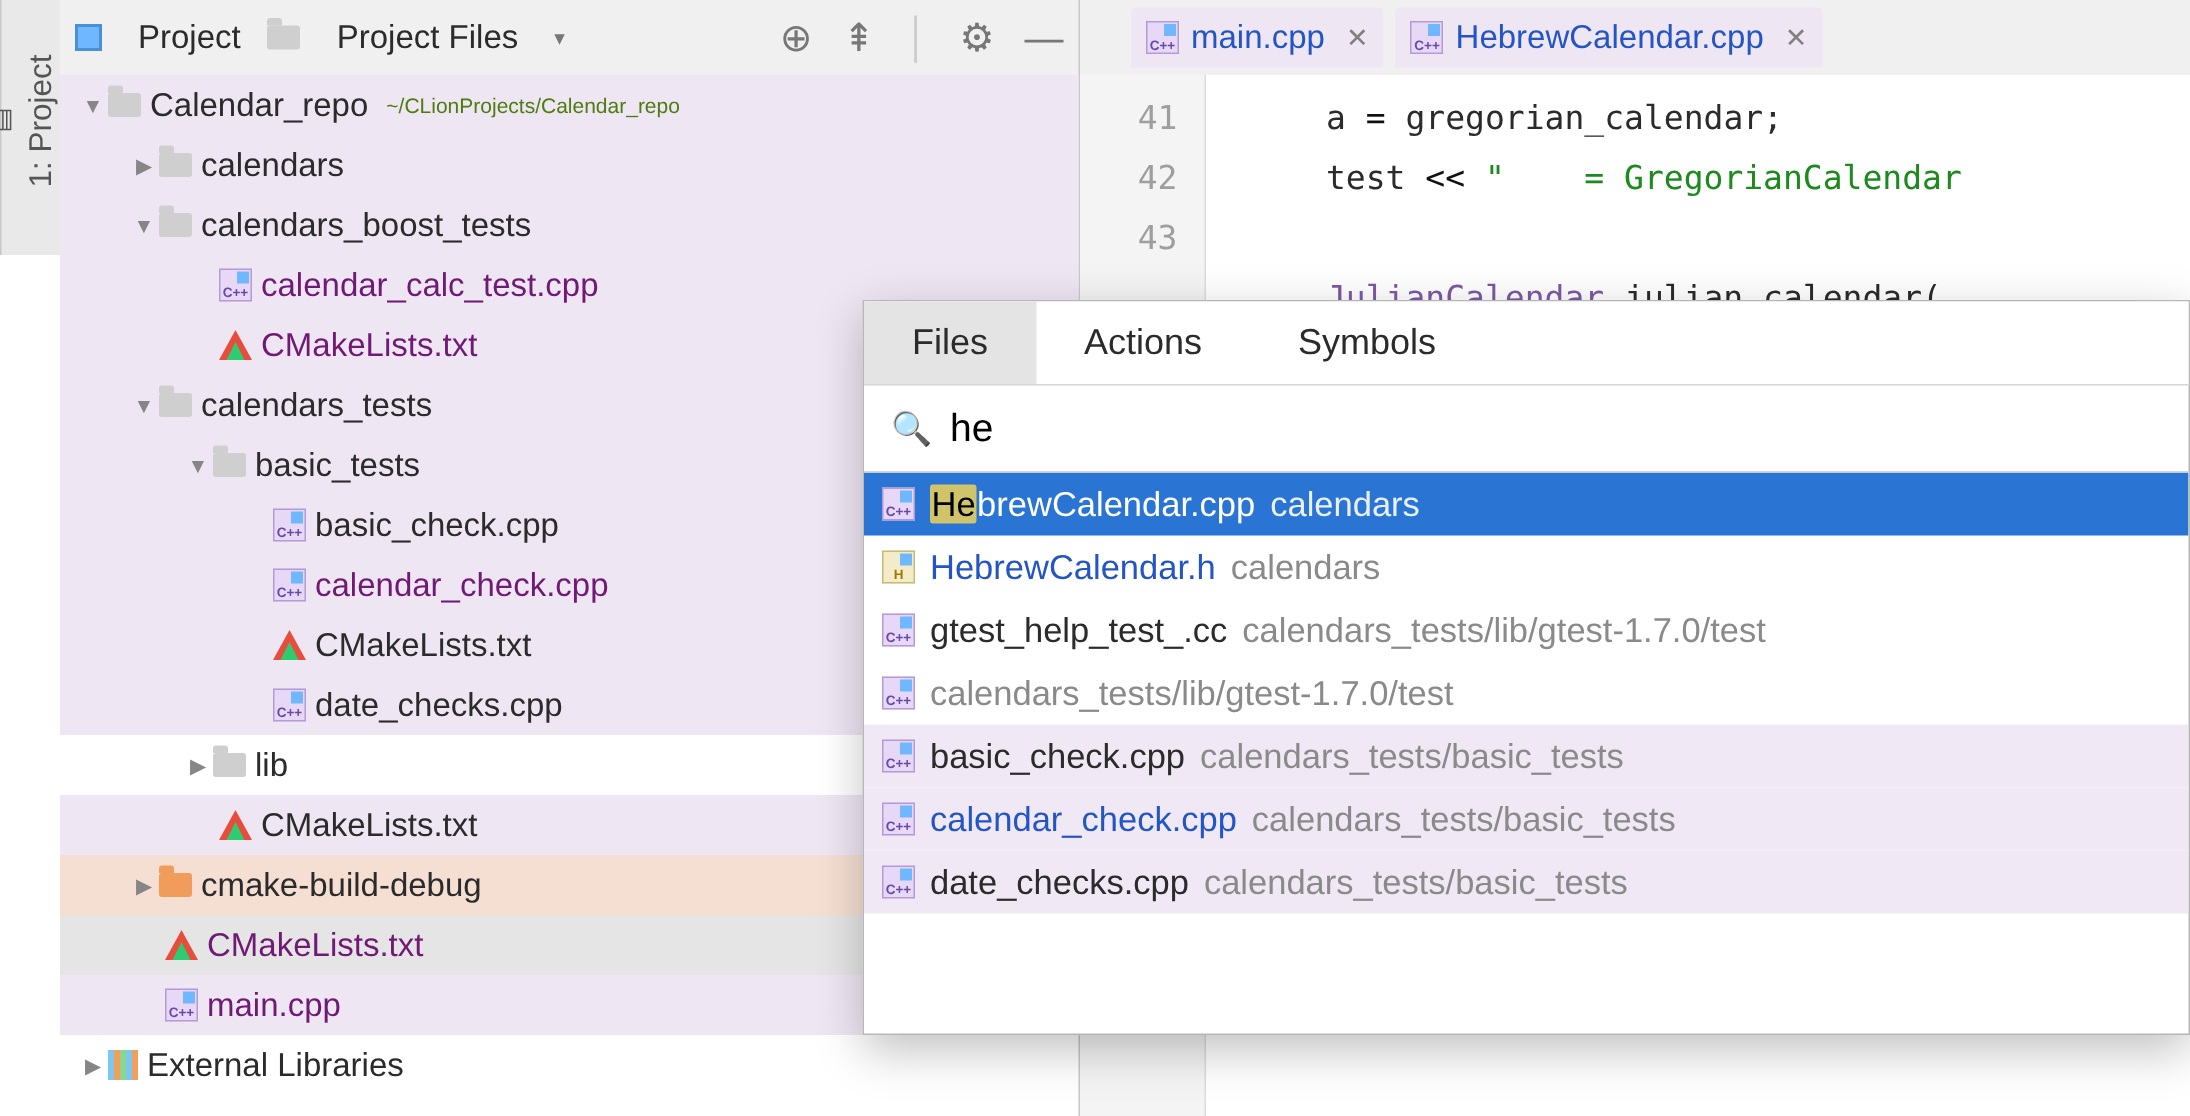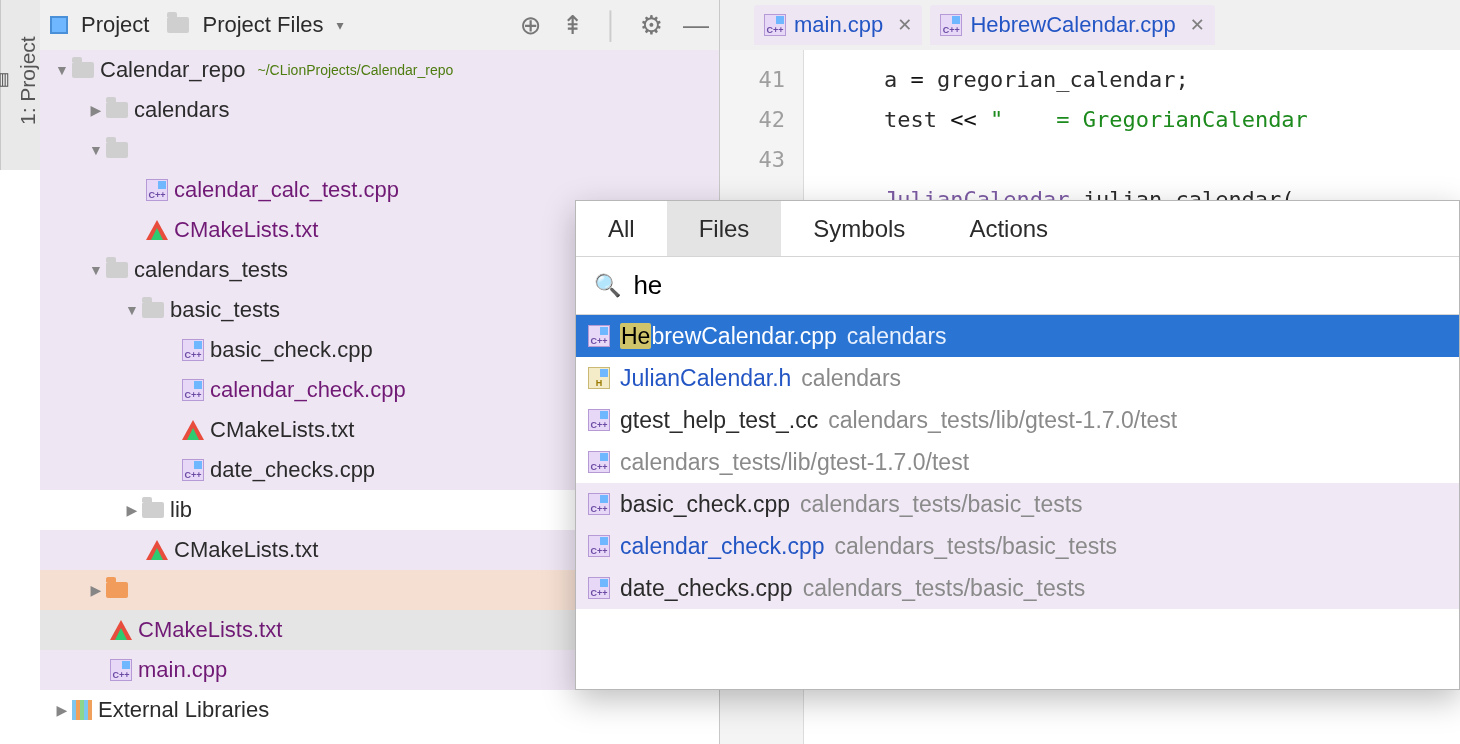--- a/index.html
+++ b/index.html
@@ -42,21 +42,21 @@
     left: 40px; top: 0;
     width: 680px;
     height: 50px;
     background: #f0f0f0;
     border-right: 1px solid #c8c8c8;
     display: flex;
     align-items: center;
     padding: 0 10px;
     gap: 18px;
   }
-  .proj-header .item { display: flex; align-items: center; gap: 13px; }
+  .proj-header .item { display: flex; align-items: center; gap: 24px; }
   .proj-header .icon-sq {
     width: 18px; height: 18px;
     background: #6fb7ff;
     border: 2px solid #4a90d9;
     display:inline-block;
   }
   .hdr-icons { margin-left: auto; display: flex; gap: 20px; color:#777; font-size:26px; }
   .hdr-icons span { cursor: pointer; }
 
   
@@ -308,20 +308,21 @@
   <div class="row scope">
     <span class="indent" style="width:34px"></span>
       <span class="arrow">▶</span>
     <span class="folder-ic"></span>
     <span class="name">calendars</span>
   </div>
   <div class="row scope">
     <span class="indent" style="width:34px"></span>
       <span class="arrow">▼</span>
     <span class="folder-ic"></span>
+    <span class="name">calendars_boost_tests</span>
   </div>
   <div class="row scope">
     <span class="indent" style="width:94px"></span>
     <span class="cpp-ic">C++</span>
     <span class="name link">calendar_calc_test.cpp</span>
   </div>
   <div class="row scope">
     <span class="indent" style="width:94px"></span>
     <span class="cmake-ic"></span>
     <span class="name link">CMakeLists.txt</span>
@@ -366,20 +367,21 @@
   </div>
   <div class="row scope">
     <span class="indent" style="width:94px"></span>
     <span class="cmake-ic"></span>
     <span class="name">CMakeLists.txt</span>
   </div>
   <div class="row excl">
     <span class="indent" style="width:34px"></span>
       <span class="arrow">▶</span>
     <span class="folder-ic excluded"></span>
+    <span class="name">cmake-build-debug</span>
   </div>
   <div class="row sel">
     <span class="indent" style="width:58px"></span>
     <span class="cmake-ic"></span>
     <span class="name link">CMakeLists.txt</span>
   </div>
   <div class="row scope">
     <span class="indent" style="width:58px"></span>
     <span class="cpp-ic">C++</span>
     <span class="name link">main.cpp</span>
@@ -411,38 +413,37 @@
     <div>43</div>
   </div>
   <div class="code"><span>a </span><span class="op">=</span><span> gregorian_calendar;</span>
 <span>test </span><span class="op">&lt;&lt;</span><span class="str"> "    = GregorianCalendar</span>
 
 <span class="cls">JulianCalendar</span><span> julian_calendar(</span></div>
 </div>
 
 <div class="se-popup">
   <div class="se-tabs">
-    <div class="se-tab">All</div>
     <div class="se-tab active">Files</div>
+    <div class="se-tab">Actions</div>
     <div class="se-tab">Symbols</div>
-    <div class="se-tab">Actions</div>
   </div>
   <div class="se-search">
     <span class="mag">🔍</span>
     <input type="text" value="he" style="">
   </div>
   <div class="se-list">
     <div class="se-row selected">
       <span class="cpp-ic">C++</span>
       <span><span class="hl">He</span><span>brewCalendar.cpp</span></span>
       <span class="locmuted">calendars</span>
     </div>
     <div class="se-row">
       <span class="cpp-ic h-ic">H</span>
-      <span class="link">JulianCalendar.h</span>
+      <span class="link">HebrewCalendar.h</span>
       <span class="locmuted">calendars</span>
     </div>
     <div class="se-row">
       <span class="cpp-ic">C++</span>
       <span>gtest_help_test_.cc</span>
       <span class="locmuted">calendars_tests/lib/gtest-1.7.0/test</span>
     </div>
     <div class="se-row">
       <span class="cpp-ic">C++</span>
       <span class="locmuted">calendars_tests/lib/gtest-1.7.0/test</span>

